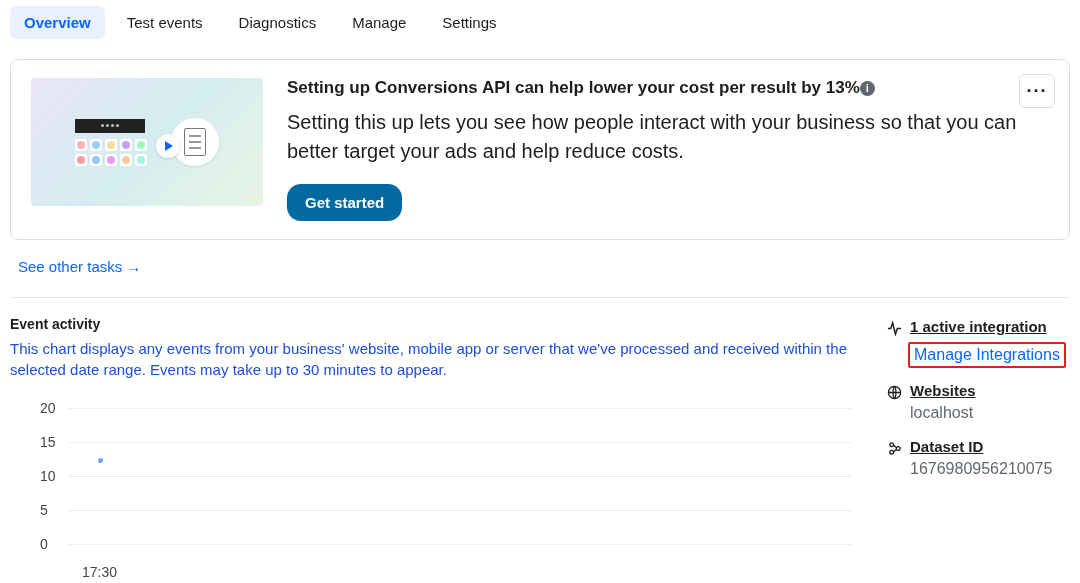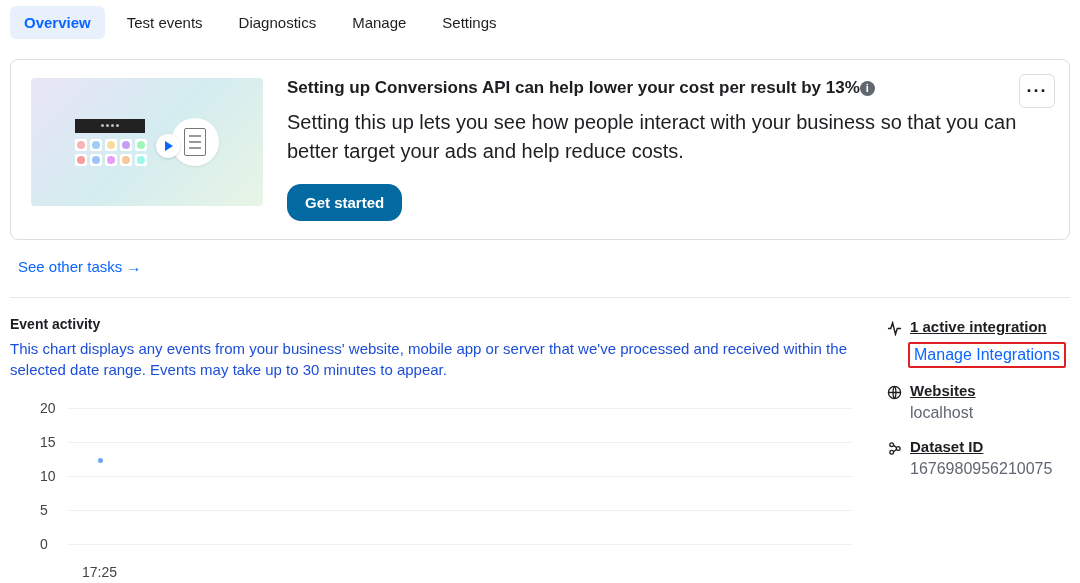--- a/index.html
+++ b/index.html
@@ -194,21 +194,21 @@
       <div class="gridline" style="top:8px;"></div>
       <div class="ylabel" style="top:42px;">15</div>
       <div class="gridline" style="top:42px;"></div>
       <div class="ylabel" style="top:76px;">10</div>
       <div class="gridline" style="top:76px;"></div>
       <div class="ylabel" style="top:110px;">5</div>
       <div class="gridline" style="top:110px;"></div>
       <div class="ylabel" style="top:144px;">0</div>
       <div class="gridline" style="top:144px;"></div>
       <div class="data-dot" style="left:88px; top:58px;"></div>
-      <div class="xlabel" style="left:72px;">17:25</div>
+      <div class="xlabel" style="left:72px;">17:30</div>
     </div>
   </div>
 
   <div class="right">
     <div class="side-block">
       <div class="side-row">
         <div class="side-icon">
           <svg viewBox="0 0 16 16" fill="none" stroke="#1c1e21" stroke-width="1.6">
               <path d="M1 8h3l2-6 3 12 2-6h4"></path>
             </svg>

